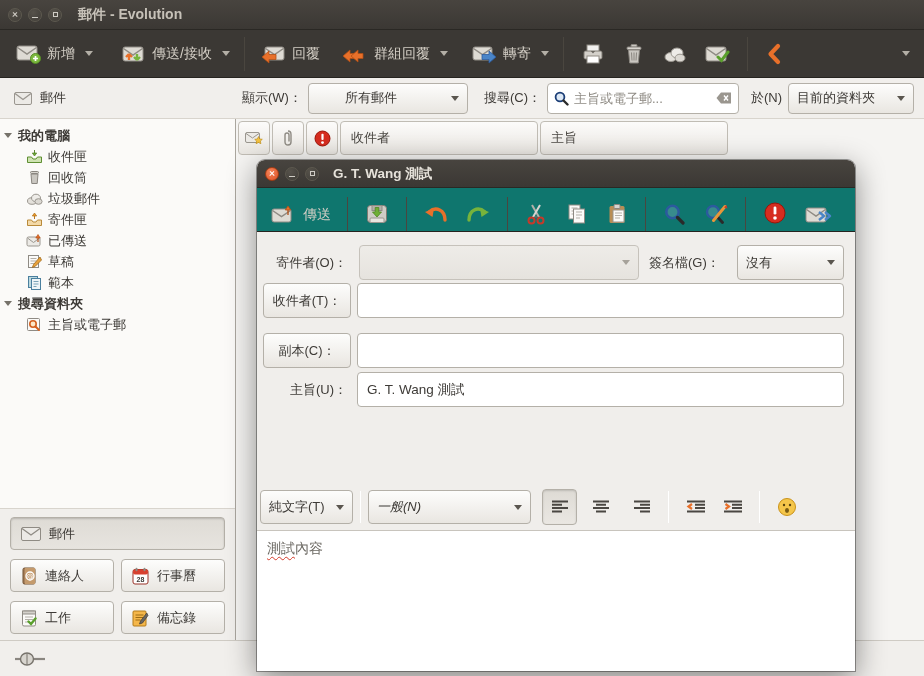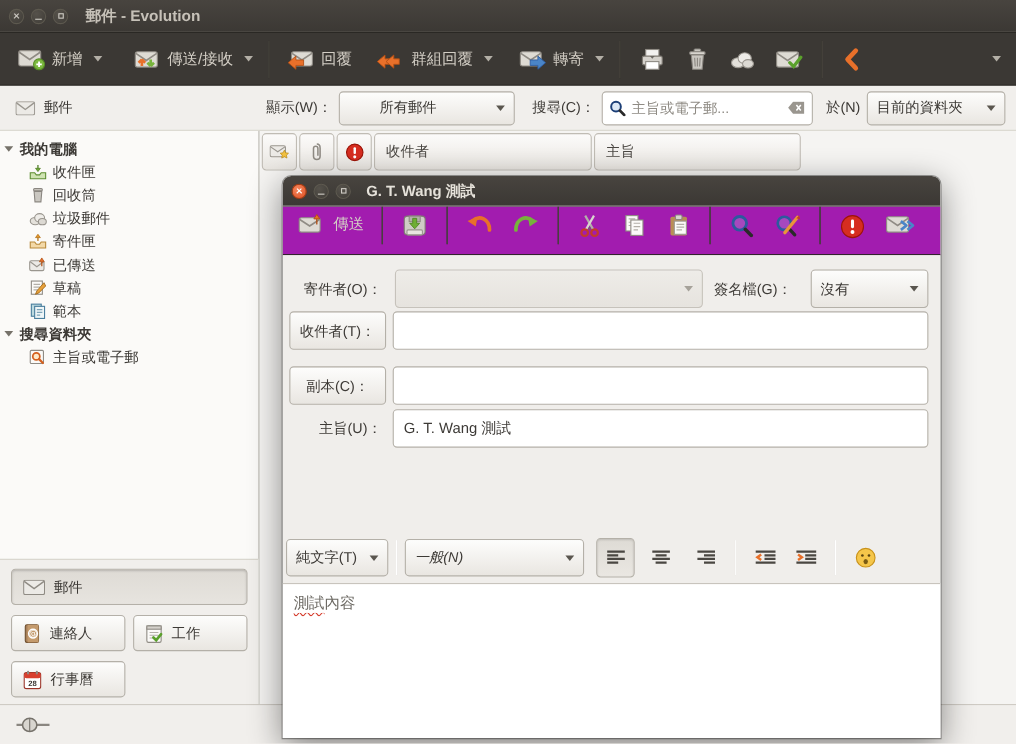--- a/index.html
+++ b/index.html
@@ -67,22 +67,22 @@
 
   .statusbar { position:absolute; left:0; right:0; bottom:0; height:36px; background:#f1efec; border-top:1px solid #cfcbc4;
     display:flex; align-items:center; padding-left:14px; }
 
   
   .compose { position:absolute; left:257px; top:160px; width:598px; height:511px;
     border-radius:8px 8px 0 0; box-shadow:0 8px 30px rgba(0,0,0,.45), 0 0 0 1px rgba(0,0,0,.35);
     background:#f0eeeb; overflow:hidden; }
   .compose .titlebar { border-radius:7px 7px 0 0; height:28px; }
   .compose .titletext { color:#e6e2da; font-size:13.5px; }
-  .ctoolbar { position:absolute; left:0; right:0; top:28px; height:44px; background:#a21caf;
-    border-bottom:1px solid #262420; display:flex; align-items:flex-start; padding:0 6px; }
+  .ctoolbar { position:absolute; left:0; right:0; top:28px; height:44px; background:#0f766e;
+    border-bottom:1px solid #262420; display:flex; align-items:flex-end; padding:0 6px; }
   .ccontent { position:absolute; left:0; right:0; top:72px; bottom:0; background:#f0eeeb; }
 
   .frow { position:absolute; left:0; right:0; height:36px; }
   .flab { position:absolute; top:0; height:36px; display:flex; align-items:center; }
   .flab.r { justify-content:flex-end; }
   .fieldbtn { position:absolute; height:35px; background:linear-gradient(#fdfdfc,#e9e6e1); border:1px solid #b4b0a8;
     border-radius:4px; display:flex; align-items:center; justify-content:center; }
   .txt { position:absolute; height:35px; background:#fff; border:1px solid #b4b0a8; border-radius:4px;
     padding:0 9px; font-size:13.5px; color:#3d3a36; outline:none; font-family:inherit; }
   .combo-dis { background:linear-gradient(#eeece8,#e6e3de); border:1px solid #c6c2bb; border-radius:4px;
@@ -366,37 +366,45 @@
             <div class="swbtn">
               <svg width="16" height="18" viewBox="0 0 16 18">
                   <rect x="2" y="1" width="12" height="16" rx="1.5" fill="#a8805a" stroke="#6e4e2e"></rect>
                   <rect x="4" y="1" width="10" height="16" fill="#c49a6c"></rect>
                   <circle cx="9" cy="9" r="4" fill="none" stroke="#fff" stroke-width="1.3"></circle>
                   <text x="9" y="11.6" font-size="7.5" fill="#fff" text-anchor="middle" font-family="DejaVu Sans">@</text>
                 </svg>
               <span>連絡人</span>
             </div>
             <div class="swbtn">
-              <svg width="16" height="18" viewBox="0 0 16 18">
-                  <rect x="1.5" y="2" width="13" height="15" rx="1.5" fill="#fbfaf8" stroke="#8f8b84"></rect>
-                  <rect x="1.5" y="2" width="13" height="3" fill="#d4d1cb" stroke="#8f8b84"></rect>
-                  <path d="M4 8 h8 M4 10.5 h8 M4 13 h5" stroke="#b3afa8"></path>
-                  <path d="M7.5 12.5 l2.5 2.5 L14.5 9.5" stroke="#5aa02c" stroke-width="2.4" fill="none" stroke-linecap="round"></path>
-                </svg>
-              <span>工作</span>
-            </div>
-            <div class="swbtn">
               <svg width="17" height="18" viewBox="0 0 17 18">
                   <rect x="1" y="2.5" width="15" height="14.5" rx="2" fill="#fff" stroke="#9a3328"></rect>
                   <rect x="1" y="2.5" width="15" height="5" rx="2" fill="#d8402f"></rect>
                   <rect x="3.5" y="0.8" width="2" height="3.4" rx="1" fill="#8f8b84"></rect>
                   <rect x="11.5" y="0.8" width="2" height="3.4" rx="1" fill="#8f8b84"></rect>
                   <text x="8.5" y="14.6" font-size="7" font-weight="bold" fill="#3d3a36" text-anchor="middle" font-family="Liberation Sans">28</text>
                 </svg>
               <span>行事曆</span>
+            </div>
+            <div class="swbtn">
+              <svg width="16" height="18" viewBox="0 0 16 18">
+                  <rect x="1.5" y="2" width="13" height="15" rx="1.5" fill="#fbfaf8" stroke="#8f8b84"></rect>
+                  <rect x="1.5" y="2" width="13" height="3" fill="#d4d1cb" stroke="#8f8b84"></rect>
+                  <path d="M4 8 h8 M4 10.5 h8 M4 13 h5" stroke="#b3afa8"></path>
+                  <path d="M7.5 12.5 l2.5 2.5 L14.5 9.5" stroke="#5aa02c" stroke-width="2.4" fill="none" stroke-linecap="round"></path>
+                </svg>
+              <span>工作</span>
+            </div>
+            <div class="swbtn">
+              <svg width="17" height="18" viewBox="0 0 17 18">
+                  <rect x="1" y="2" width="13" height="15" rx="1" fill="#f5b74a" stroke="#b37c1a"></rect>
+                  <path d="M3.5 6 h8 M3.5 8.5 h8 M3.5 11 h5" stroke="#9c6c14"></path>
+                  <path d="M15.8 4 L9.5 12 l-1 3 l3 -1 L17 6.5 Z" fill="#6b6862" stroke="#3d3a36" stroke-width="0.7" transform="translate(-1,0)"></path>
+                </svg>
+              <span>備忘錄</span>
             </div>
           </div>
         </div>
       </div>
 
       <div class="listarea">
         <div class="listheaders">
           <div class="colbtn iconcol">
             <svg width="18" height="14" viewBox="0 0 18 14">
                 <rect x="0.5" y="1.5" width="14" height="10" rx="1.5" fill="#eceae6" stroke="#9a968f"></rect>

